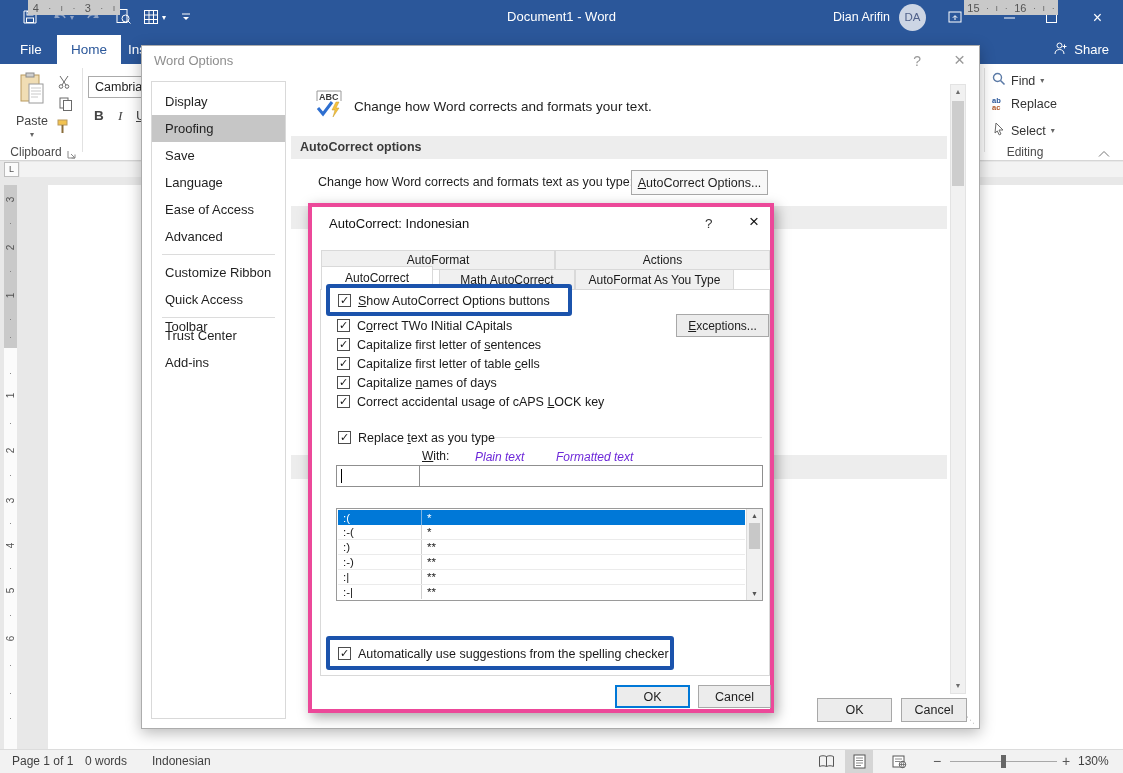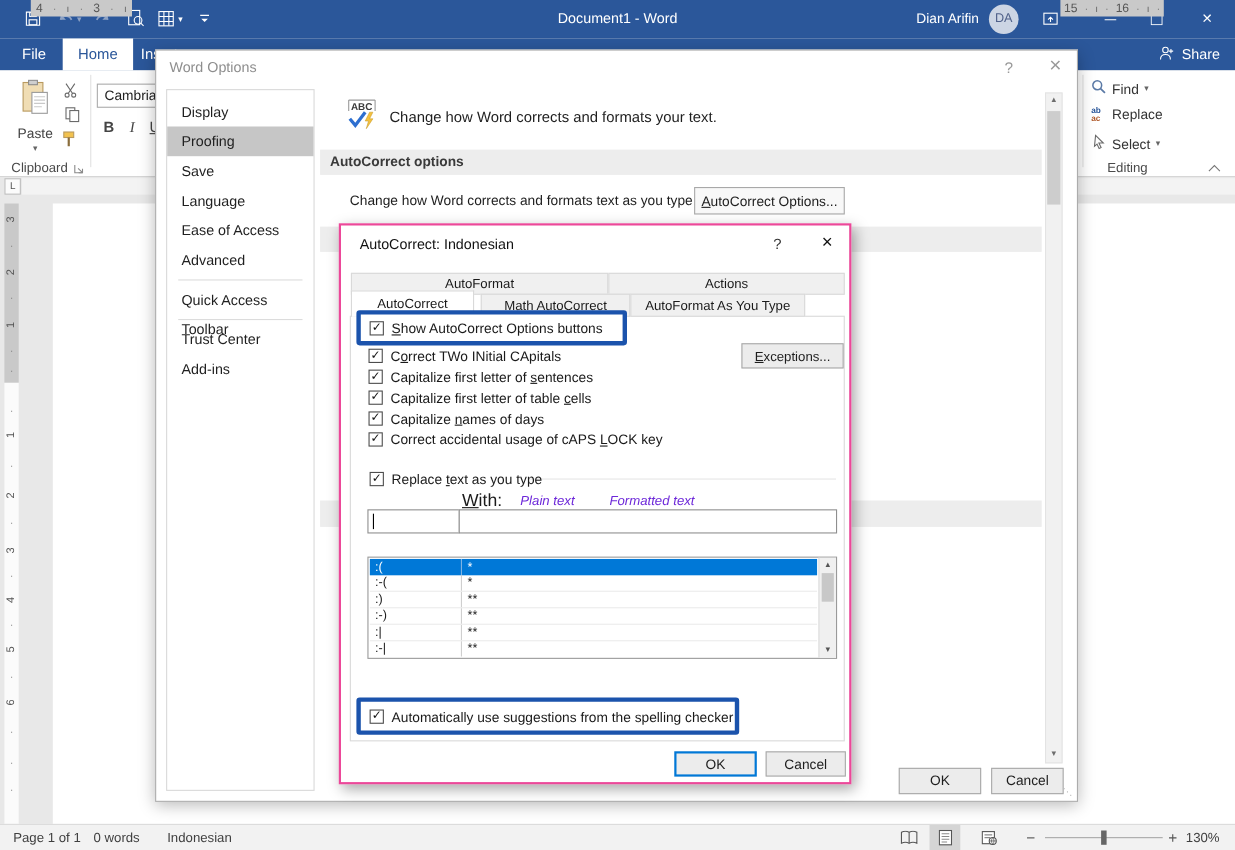--- a/index.html
+++ b/index.html
@@ -87,42 +87,42 @@
   .wo-bar.b1{top:90px;height:23px;line-height:23px;font-weight:bold;font-size:12.5px;padding-left:9px;color:#3a3a3a;box-sizing:border-box;}
   .wo-bar.b2{top:160px;height:23px;} .wo-bar.b3{top:409px;height:24px;}
   .wo-line{position:absolute;left:176px;top:129px;font-size:12.5px;color:#1e1e1e;}
   .wo-acbtn{left:489px;top:124px;width:137px;height:25px;background:#f8f8f8;}
   .wo-scroll{position:absolute;right:13px;top:38px;bottom:34px;width:16px;background:#f1f1f1;border:1px solid #e3e3e3;box-sizing:border-box;}
   .wo-scroll .arr{position:absolute;left:0;right:0;height:14px;text-align:center;font-size:7px;color:#6d6d6d;line-height:14px;}
   .wo-thumb{position:absolute;left:1px;right:1px;top:16px;height:85px;background:#cdcdcd;}
   .wo-grip{position:absolute;right:3px;bottom:3px;font-size:9px;color:#bdbdbd;letter-spacing:1px;}
 
   
-  .acd{position:absolute;left:308px;top:203px;width:466px;height:510px;background:#fff;border:2px solid #ec4899;
+  .acd{position:absolute;left:308px;top:203px;width:466px;height:510px;background:#fff;border:4px solid #ec4899;
        box-sizing:border-box;box-shadow:3px 4px 12px rgba(0,0,0,.35);z-index:20;}
   .ac-title{position:absolute;left:17px;top:9px;font-size:13px;color:#111;}
   .ac-help{position:absolute;left:393px;top:9px;font-size:13.5px;color:#333;}
   .ac-close{position:absolute;left:437px;top:5px;font-size:17px;color:#111;}
   .ac-tab{position:absolute;box-sizing:border-box;border:1px solid #d9d9d9;background:#f0f0f0;text-align:center;
           font-size:12px;color:#1a1a1a;z-index:2;}
   .ac-tab.b0{left:9px;top:43px;width:234px;height:20px;line-height:19px;}
   .ac-tab.b1{left:243px;top:43px;width:215px;height:20px;line-height:19px;}
   .ac-tab.f0{left:9px;top:62px;width:112px;height:21px;line-height:20px;}
   .ac-tab.f1{left:127px;top:62px;width:136px;height:21px;line-height:20px;}
   .ac-tab.f2{left:263px;top:62px;width:159px;height:21px;line-height:20px;}
   .ac-tab.active{top:59px;height:24px;line-height:23px;background:#fff;border-bottom:none;z-index:3;}
   .ac-panel{position:absolute;left:8px;top:82px;width:450px;height:387px;border:1px solid #d9d9d9;background:#fff;box-sizing:border-box;z-index:1;}
   .hl-box{position:absolute;border:4px solid #1b53ac;border-radius:3px;background:#fff;box-sizing:border-box;z-index:4;}
   .hl1{left:14px;top:77px;width:246px;height:32px;padding:3px 0 0 8px;}
   .hl2{left:14px;top:429px;width:348px;height:34px;padding:4px 0 0 8px;}
   .exc-btn{left:364px;top:107px;width:93px;height:23px;font-size:12px;z-index:4;}
   .corr-list{position:absolute;left:25px;top:109px;width:330px;z-index:4;}
   .rat-slot{position:absolute;left:26px;top:221px;z-index:4;}
   .group-line{position:absolute;left:172px;top:230px;width:278px;height:1px;background:#e6e6e6;z-index:3;}
-  .small-lab{position:absolute;font-size:16px;color:#1a1a1a;z-index:4;}
+  .small-lab{position:absolute;font-size:12px;color:#1a1a1a;z-index:4;}
   .gray-lab{position:absolute;font-size:12px;color:#6d28d9;z-index:4;font-style:italic;}
   .inp{position:absolute;height:22px;border:1px solid #8f8f8f;background:#fff;box-sizing:border-box;z-index:4;}
   .inp-caret{position:absolute;left:4px;top:3px;width:1px;height:14px;background:#000;}
   .rep-list{position:absolute;left:24px;top:301px;width:427px;height:93px;border:1px solid #9a9a9a;background:#fff;box-sizing:border-box;z-index:4;}
   .rep-rows{position:absolute;left:1px;top:1px;right:17px;bottom:1px;overflow:hidden;}
   .rep-row{height:15px;display:flex;align-items:center;font-size:11.5px;color:#1a1a1a;border-bottom:1px solid #ebebeb;box-sizing:border-box;}
   .rep-c1{width:83px;padding-left:5px;box-sizing:border-box;flex:0 0 83px;}
   .rep-c2{flex:1;padding-left:5px;border-left:1px solid #cfcfcf;height:100%;display:flex;align-items:center;}
   .rep-row.sel{background:#0078d7;color:#fff;border-bottom:none;}
   .rep-row.sel .rep-c2{border-left-color:#7eb3e3;}
@@ -380,20 +380,21 @@
     <span class="wo-help">?</span>
     <span class="wo-close">×</span>
     <div class="wo-side">
         <div class="wo-item">Display</div>
         <div class="wo-item sel">Proofing</div>
         <div class="wo-item">Save</div>
         <div class="wo-item">Language</div>
         <div class="wo-item">Ease of Access</div>
         <div class="wo-item">Advanced</div>
         <div class="wo-sep"></div>
+        <div class="wo-item">Customize Ribbon</div>
         <div class="wo-item">Quick Access Toolbar</div>
         <div class="wo-sep"></div>
         <div class="wo-item">Trust Center</div>
         <div class="wo-item">Add-ins</div>
       </div>
 
     <span class="abc-icon">
       <svg width="30" height="30" viewBox="0 0 30 30">
         <path d="M3 3h24M3 3v10M27 3v10" stroke="#9a9a9a" fill="none"></path>
         <text x="5" y="12" font-size="9" font-weight="bold" fill="#3b3b3b" font-family="Liberation Sans, sans-serif">ABC</text>

